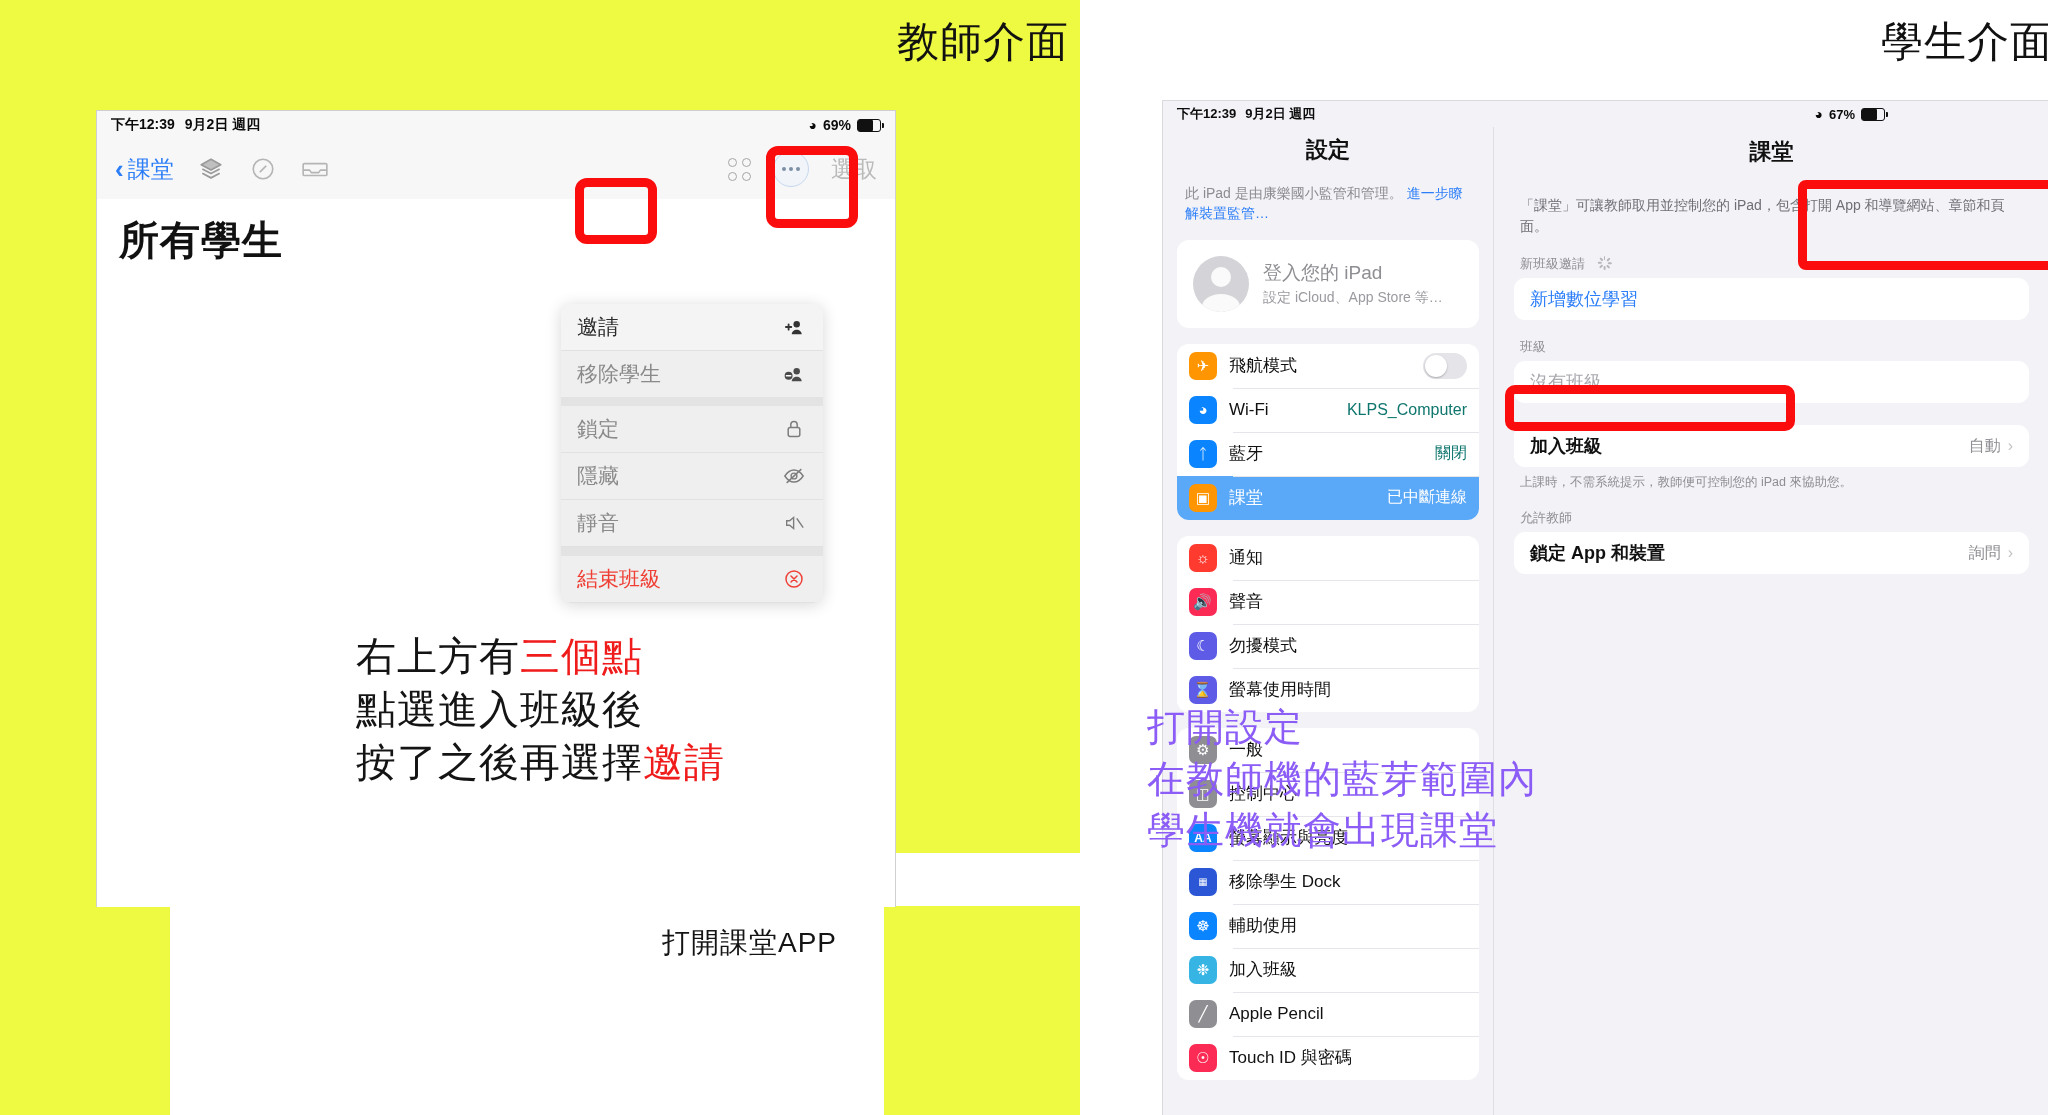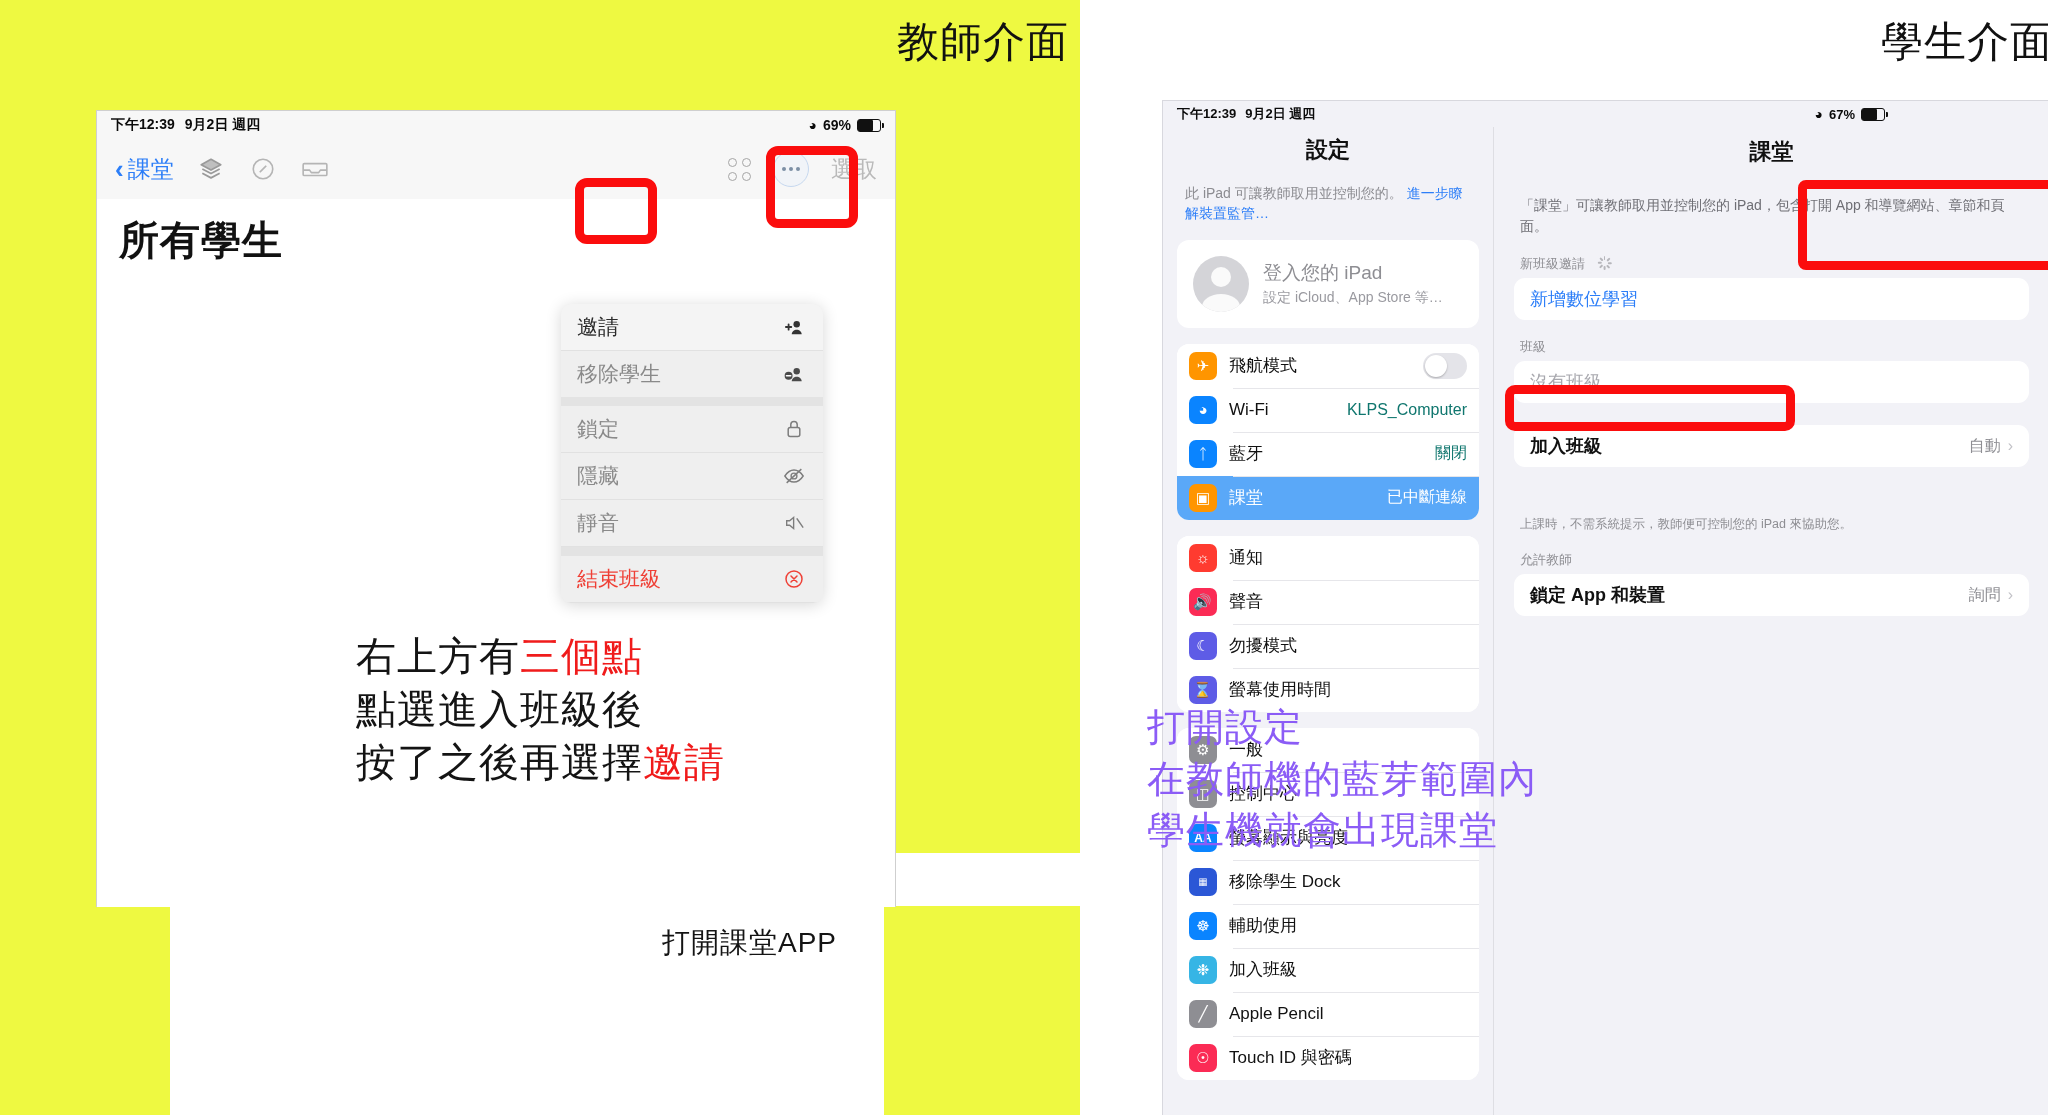--- a/index.html
+++ b/index.html
@@ -142,21 +142,21 @@
   
   .dt-title{text-align:center;font-size:22px;font-weight:700;color:#111;padding:10px 0 0 0;}
   .dt-desc{font-size:14px;line-height:1.5;color:#6f6f75;padding:28px 26px 0 26px;}
   .dt-sechead{font-size:13px;color:#8e8e93;padding:18px 26px 5px 26px;}
   .dt-card{background:#ffffff;border-radius:11px;margin:0 20px;}
   .dt-row{display:flex;align-items:center;height:42px;padding:0 16px;font-size:18px;color:#111;}
   .dt-row .rv{margin-left:auto;font-size:16px;color:#8e8e93;display:flex;align-items:center;gap:7px;}
   .dt-row .chev{color:#c2c2c7;font-size:16px;}
   .dt-blue{color:#2c7ef8;}
   .dt-placeholder{color:#a8a8ae;}
-  .dt-foot{font-size:12.5px;color:#8e8e93;padding:7px 24px 0 26px;margin-top:42px;}
+  .dt-foot{font-size:12.5px;color:#8e8e93;padding:7px 24px 0 26px;}
   .dt-spinner{display:inline-block;width:14px;height:14px;margin-left:8px;position:relative;vertical-align:-2px;}
   .dt-spinner i{position:absolute;left:50%;top:0;width:1.6px;height:4px;background:#b6b6bb;border-radius:1px;transform-origin:50% 7px;}
 
   #anno-right{position:absolute;left:1147px;top:702px;color:#8b5cf6;font-size:38px;line-height:1.36;letter-spacing:1px;white-space:nowrap;}
 </style>
 </head>
 <body>
 
 <div id="left-slide">
   <div id="left-yellow"></div>
@@ -331,21 +331,21 @@
           </span>
       </div>
     </div>
 
     <div class="st-cols">
 
       <div class="st-sidebar">
         <div class="st-navtitle">設定</div>
 
         <div class="supervise">
-          <span>此 iPad 可讓教師取用並控制您的。</span>
+          <span>此 iPad 是由康樂國小監管和管理。</span>
           <a href="#">進一步瞭解裝置監管…</a>
         </div>
 
         <div class="st-card">
           <div class="acct-row">
             <div class="avatar"></div>
             <div class="acct-txt">
               <div class="t1">登入您的 iPad</div>
               <div class="t2">設定 iCloud、App Store 等…</div>
             </div>

